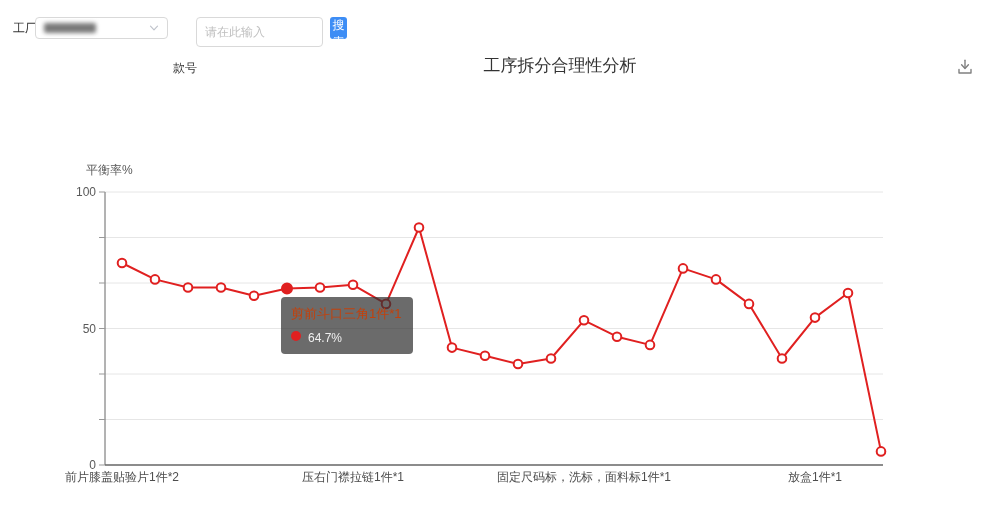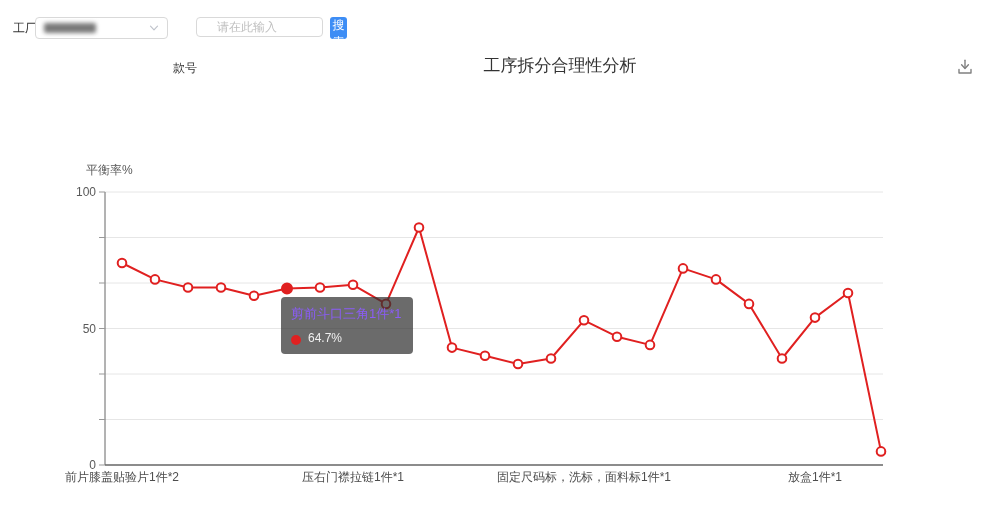--- a/index.html
+++ b/index.html
@@ -13,22 +13,22 @@
   #factory-label{left:13px;top:17px;}
   #factory-select{
     left:35px;top:17px;width:133px;height:22px;box-sizing:border-box;
     border:1px solid #d9d9d9;border-radius:4px;background:#fff;
     display:flex;align-items:center;justify-content:space-between;
     padding:0 8px;cursor:pointer;
   }
   .redacted-blob{width:52px;height:10px;background:#7a7a7a;border-radius:2px;filter:blur(2px);}
   #style-no-label{left:173px;top:17px;margin-top:40px;}
   #style-no-input{
-    left:196px;top:17px;width:127px;height:20px;box-sizing:border-box;
-    border:1px solid #d9d9d9;border-radius:4px;padding:0 20px;
+    left:196px;top:17px;width:127px;height:30px;box-sizing:border-box;
+    border:1px solid #d9d9d9;border-radius:4px;padding:0 8px;
     font-size:12px;color:#333;font-family:"Liberation Sans",sans-serif;outline:none;
   }
   #style-no-input::placeholder{color:#bfbfbf;}
   #search-button{
     left:330px;top:17px;width:17px;height:22px;border:none;border-radius:3px;
     background:#3d8df5;color:#fff;font-size:12px;letter-spacing:2px;
     padding:0 0 0 2px;cursor:pointer;font-family:"Liberation Sans",sans-serif;
   }
   
   #page-title{
@@ -40,22 +40,22 @@
     cursor:pointer;padding:0;
   }
   
   #chart-svg{left:0;top:0;}
   
   #chart-tooltip{
     left:281px;top:297px;min-width:116px;box-sizing:border-box;
     background:rgba(50,50,50,0.72);border-radius:4px;padding:8px 11px 9px 10px;
     pointer-events:none;white-space:nowrap;
   }
-  .tooltip-title{font-size:13px;color:#8b5cf6;margin-bottom:8px;}
-  .tooltip-row{display:flex;align-items:flex-end;margin-top:8px;}
+  .tooltip-title{font-size:13px;color:#c2410c;margin-bottom:8px;}
+  .tooltip-row{display:flex;align-items:flex-start;margin-top:8px;}
   .tooltip-dot{width:10px;height:10px;border-radius:50%;background:#e02020;margin-right:7px;}
   .tooltip-value{font-size:12px;color:#f0f0f0;}
 </style>
 </head>
 <body>
 
 <span class="abs tb-label" id="factory-label">工厂</span>
 
 <div class="abs" id="factory-select">
   <span class="redacted-blob"></span>

